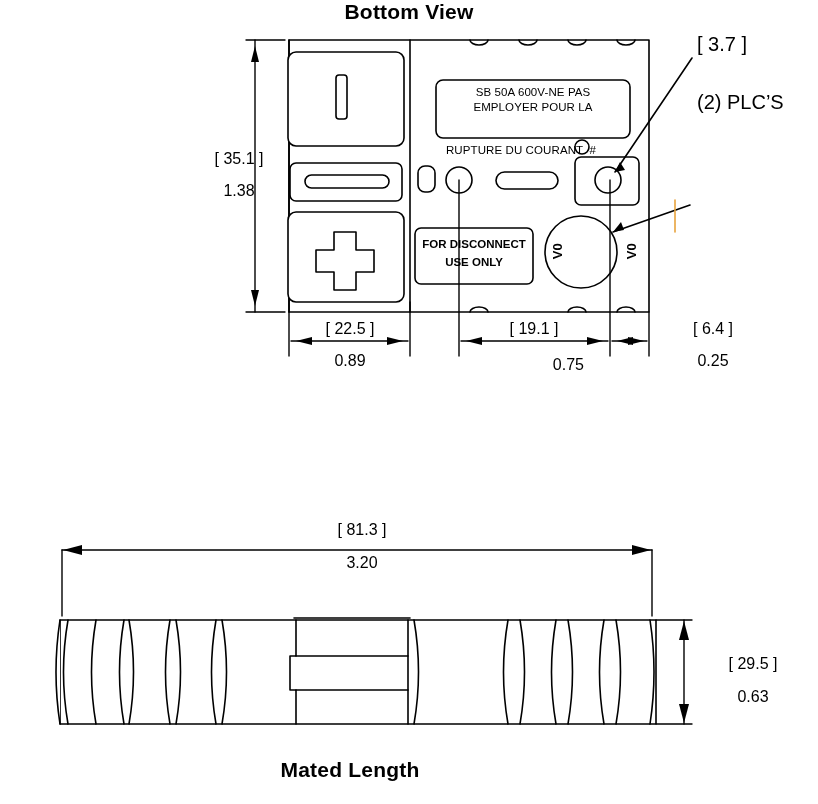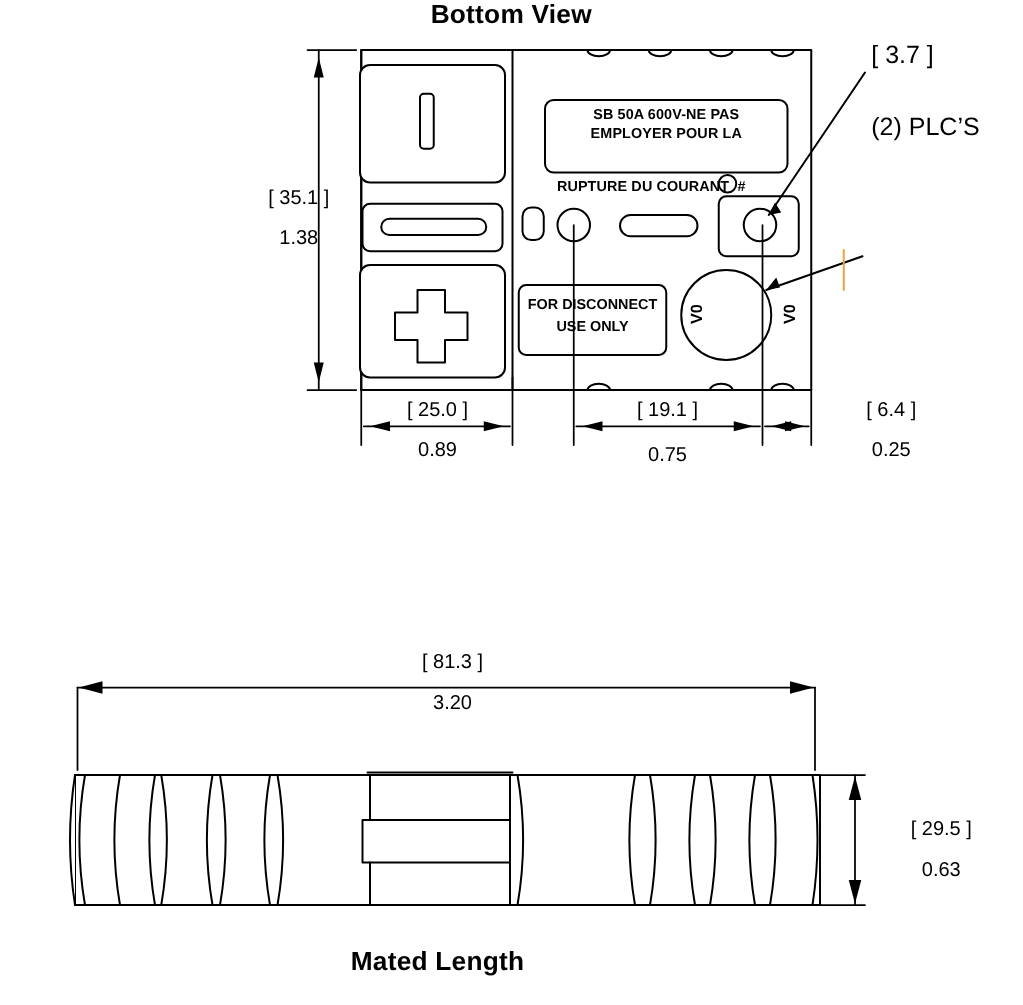--- a/index.html
+++ b/index.html
@@ -40,21 +40,21 @@
   }
   .dim-text {
     font-size: 16px;
   }
   .note-text {
     font-size: 20px;
     text-align: left;
   }
   .plate-text {
     font-size: 11.5px;
-    font-weight: bold;
+    font-weight: normal;
     text-align: center;
     letter-spacing: 0.1px;
   }
   .plate-text2 {
     font-size: 11.5px;
     font-weight: bold;
     text-align: center;
   }
   .v0-text {
     font-size: 13px;
@@ -231,25 +231,25 @@
   <div class="lbl plate-text" style="left:440px; top:86px; width:186px;">SB 50A 600V-NE PAS</div>
   <div class="lbl plate-text" style="left:440px; top:101px; width:186px;">EMPLOYER POUR LA</div>
   <div class="lbl plate-text" style="left:428px; top:116px; width:186px;margin-top:28px;">RUPTURE DU COURANT  #</div>
 
   <div class="lbl plate-text2" style="left:418px; top:238px; width:112px;">FOR DISCONNECT</div>
   <div class="lbl plate-text2" style="left:418px; top:256px; width:112px;">USE ONLY</div>
 
   <div class="lbl v0-text rot90" style="left:546px; top:244px; width:24px;">V0</div>
   <div class="lbl v0-text rot90" style="left:620px; top:244px; width:24px;">V0</div>
 
-  <div class="lbl dim-text" style="left:300px; top:320px; width:100px;">[ 25.0 ]</div>
+  <div class="lbl dim-text" style="left:300px; top:320px; width:100px;">[ 22.5 ]</div>
   <div class="lbl dim-text" style="left:300px; top:352px; width:100px;">0.89</div>
 
   <div class="lbl dim-text" style="left:484px; top:320px; width:100px;">[ 19.1 ]</div>
-  <div class="lbl dim-text" style="left:484px; top:356px; width:100px;">0.75</div>
+  <div class="lbl dim-text" style="left:484px; top:356px; width:100px;text-align:right;">0.75</div>
 
   <div class="lbl dim-text" style="left:666px; top:320px; width:94px;">[ 6.4 ]</div>
   <div class="lbl dim-text" style="left:666px; top:352px; width:94px;">0.25</div>
 
   <div class="lbl dim-text" style="left:307px; top:521px; width:110px;">[ 81.3 ]</div>
   <div class="lbl dim-text" style="left:307px; top:554px; width:110px;">3.20</div>
 
   <div class="lbl dim-text" style="left:700px; top:655px; width:106px;">[ 29.5 ]</div>
   <div class="lbl dim-text" style="left:700px; top:688px; width:106px;">0.63</div>
 

